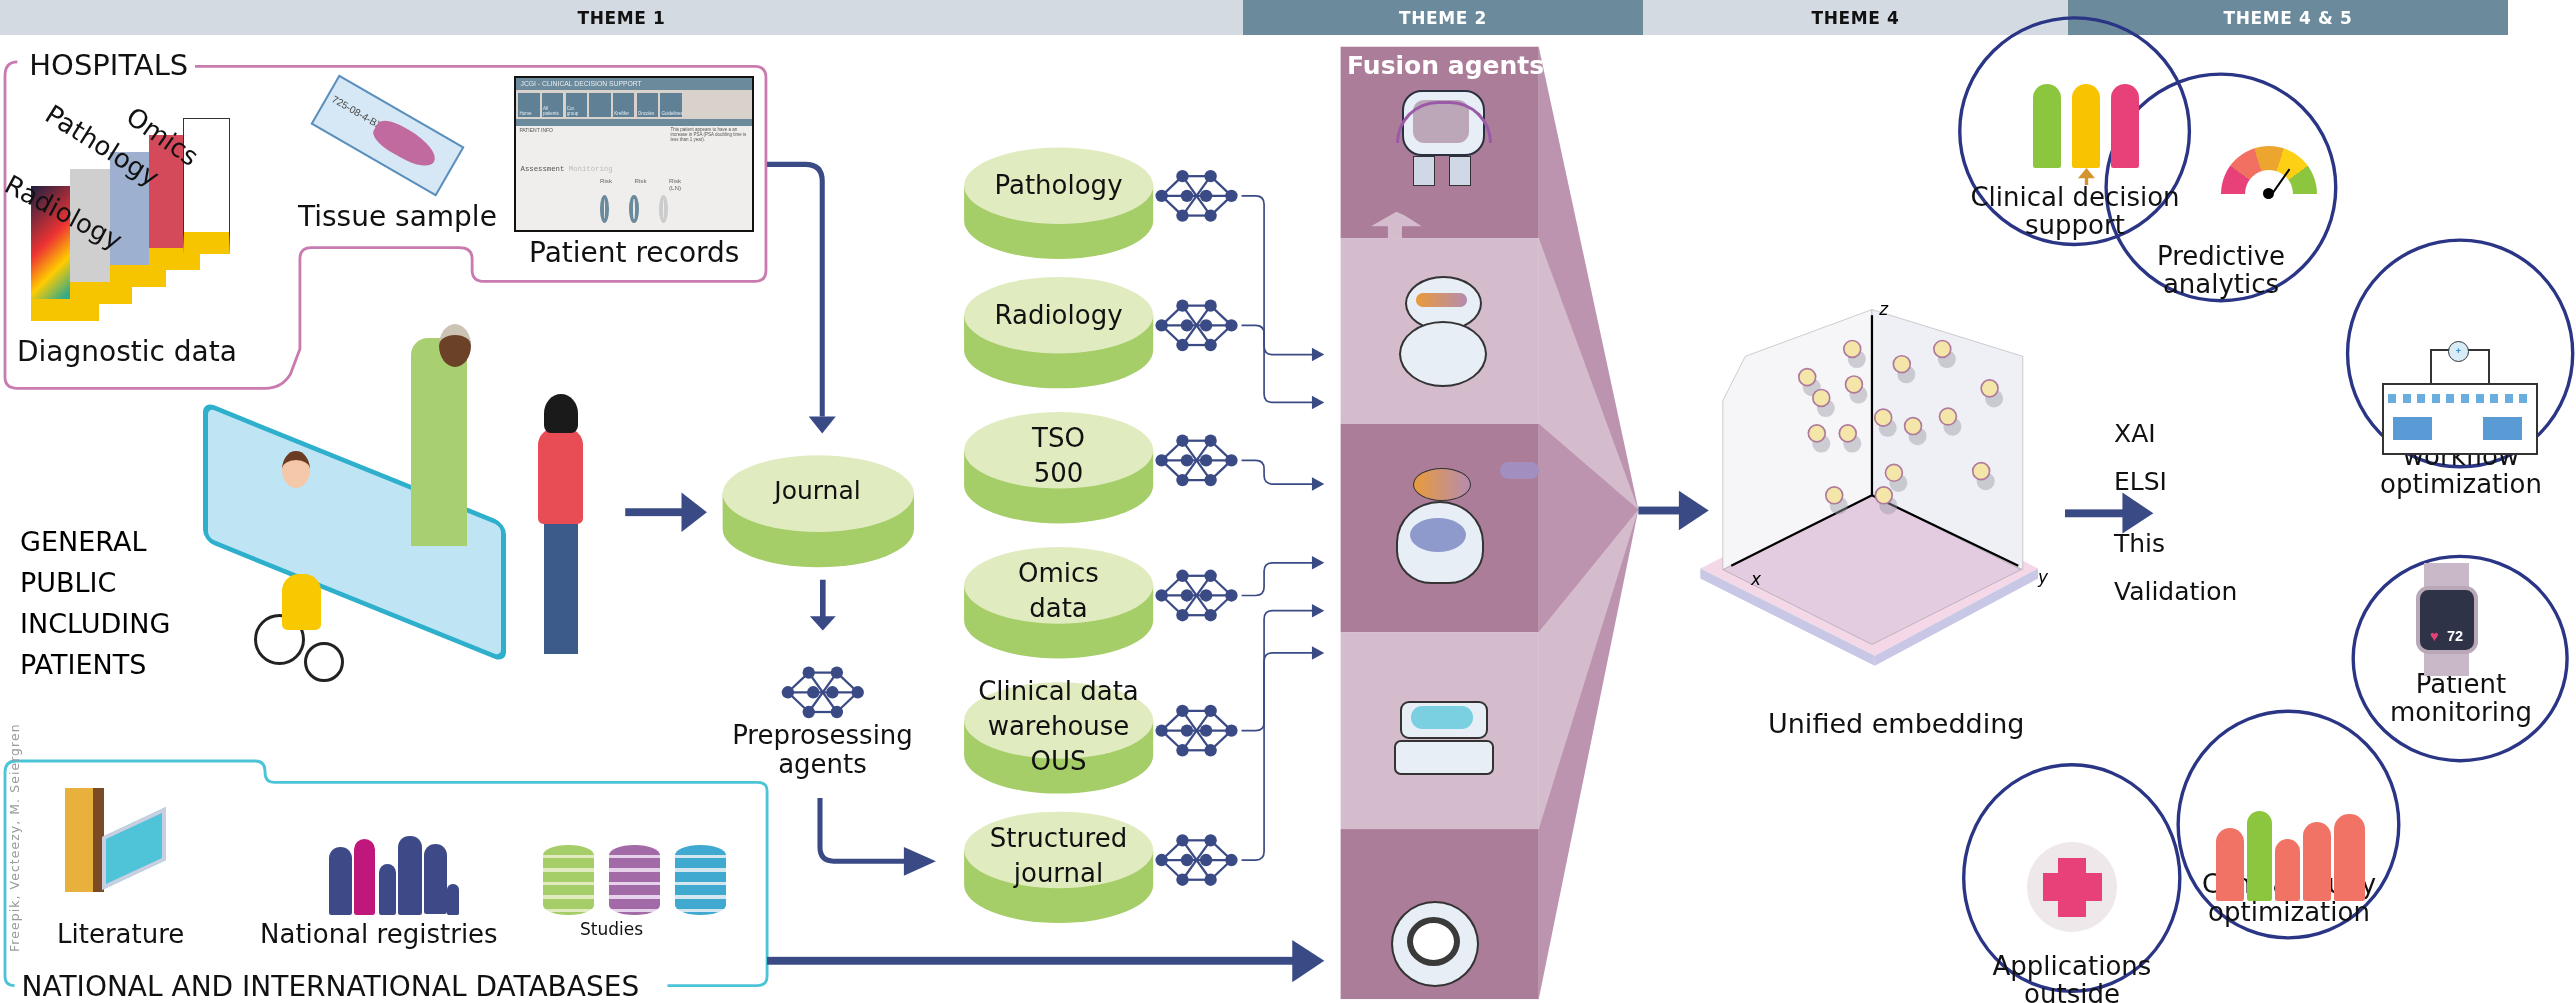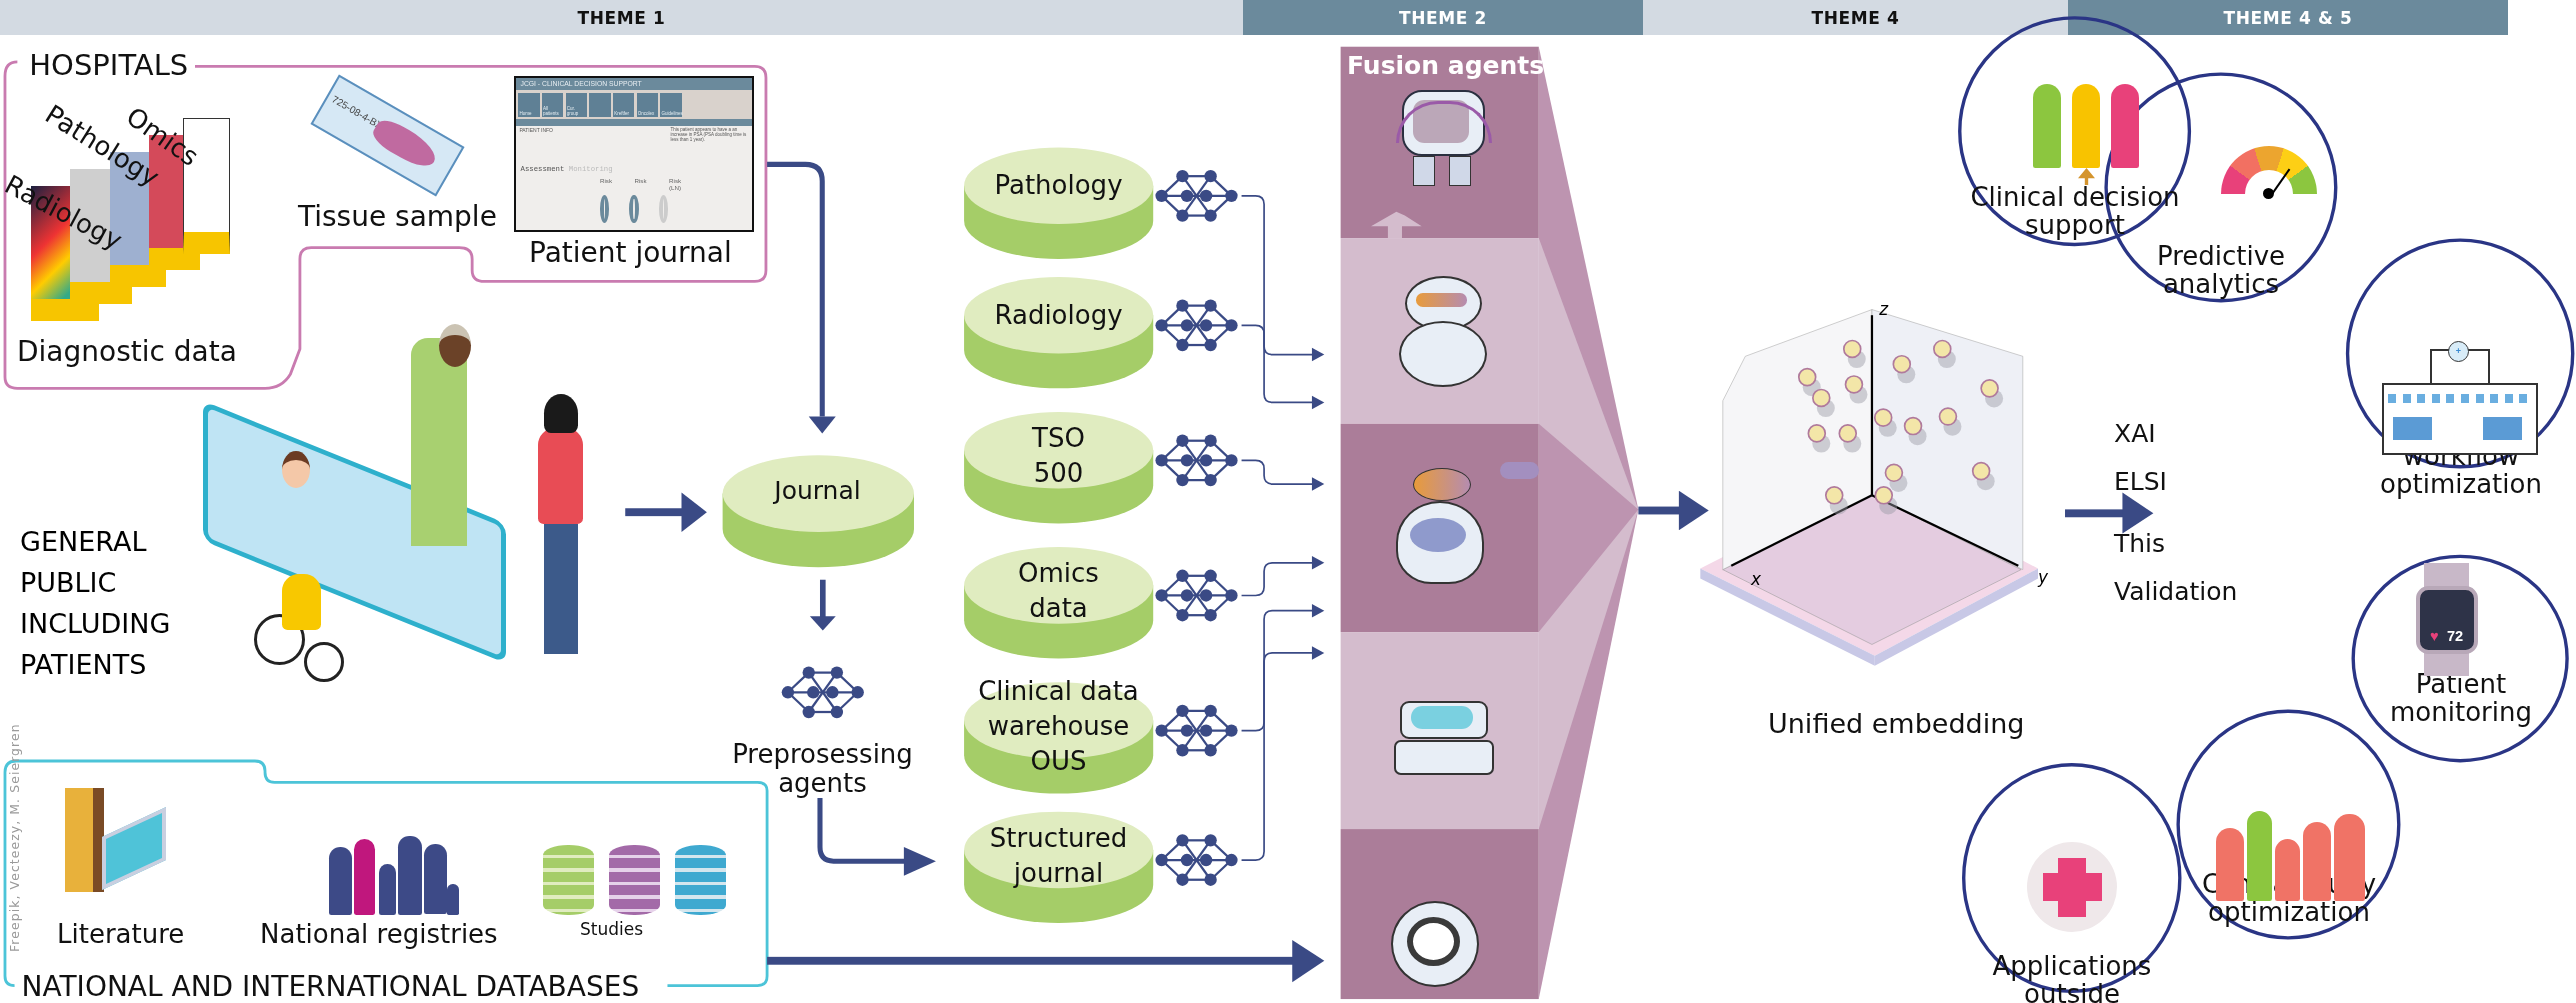--- a/index.html
+++ b/index.html
@@ -272,21 +272,21 @@
     <span>Risk</span>
     <span>Risk</span>
     <span>Risk (LN)</span>
   </div>
   <div style="display:flex; gap:20px; padding:3.4px 84px;">
     <div style="width:20px; height:20px; border-radius:50%; border:4.5px solid #6b8a9c;"></div>
     <div style="width:20px; height:20px; border-radius:50%; border:4.5px solid #6b8a9c;"></div>
     <div style="width:20px; height:20px; border-radius:50%; border:4.5px solid #ccc;"></div>
   </div>
 </div>
-<div class="lbl" style="left:529px; top:236px;">Patient journal</div>
+<div class="lbl" style="left:529px; top:236px;">Patient records</div>
 
 <div class="abs" style="left:20px; top:521px; font-family:'DejaVu Sans',sans-serif; font-size:27px; line-height:41px;">
   <div>GENERAL</div>
   <div>PUBLIC</div>
   <div>INCLUDING</div>
   <div>PATIENTS</div>
 </div>
 
 <div class="abs" style="left:203px; top:428px; width:338px; height:236px;">
   <div class="abs" style="left:0; top:34px; width:293px; height:130px; background:#bfe4f4; border:5.6px solid #2eb0cc; border-radius:11.3px; transform:skewY(22deg);"></div>
@@ -295,21 +295,21 @@
   <div class="abs" style="left:236px; top:-104px; width:32px; height:32px; border-radius:50%; background:#6b4228; border-top:11.3px solid #cbc3b3;"></div>
   <div class="abs" style="left:335px; top:0; width:45px; height:96px; background:#e84c55; border-radius:17px 17px 5.6px 5.6px;"></div>
   <div class="abs" style="left:341px; top:96px; width:34px; height:130px; background:#3c5a8a;"></div>
   <div class="abs" style="left:341px; top:-34px; width:34px; height:39px; border-radius:50% 50% 20% 20%; background:#1a1a1a;"></div>
   <div class="abs" style="left:51px; top:186px; width:45px; height:45px; border-radius:50%; border:3.4px solid #222;"></div>
   <div class="abs" style="left:101px; top:214px; width:34px; height:34px; border-radius:50%; border:3.4px solid #222;"></div>
   <div class="abs" style="left:79px; top:146px; width:39px; height:56px; background:#f8c800; border-radius:17px 17px 5.6px 5.6px;"></div>
 </div>
 
 <div class="lbl lbl-c" style="left:722px; top:476px; width:191px; font-size:25px;">Journal</div>
-<div class="lbl lbl-c" style="left:721px; top:721px; width:203px; font-size:26px; line-height:29px; white-space:normal;margin-top:19px;">
+<div class="lbl lbl-c" style="left:721px; top:721px; width:203px; font-size:26px; line-height:29px; white-space:normal;">
   <div>Preprosessing</div>
   <div>agents</div>
 </div>
 
 <div class="abs" style="left:65px; top:788px; width:101px; height:113px;">
   <div class="abs" style="left:0; top:0; width:28px; height:104px; background:#e8b13b; border-right:11.3px solid #7a4b25;"></div>
   <div class="abs" style="left:37px; top:34px; width:56px; height:45px; background:#4fc3d8; border:4.5px solid #c9cfe0; transform:skewY(-25deg);"></div>
 </div>
 <div class="lbl" style="left:57px; top:919px; font-size:26px;">Literature</div>
 <div class="abs" style="left:329px; top:836px; width:130px; height:79px;">

